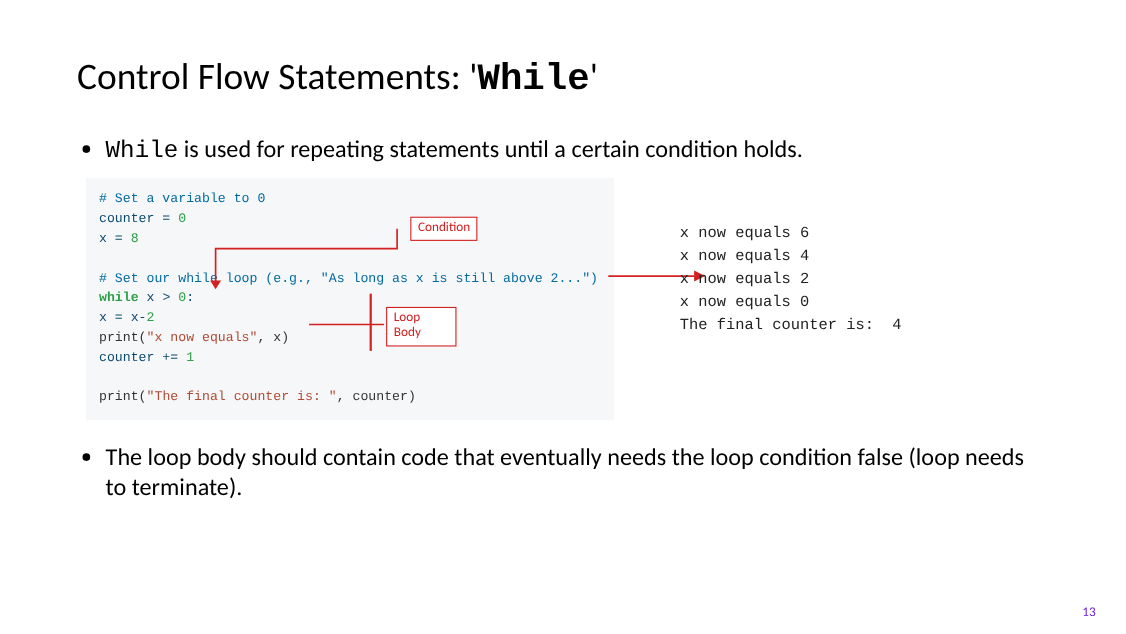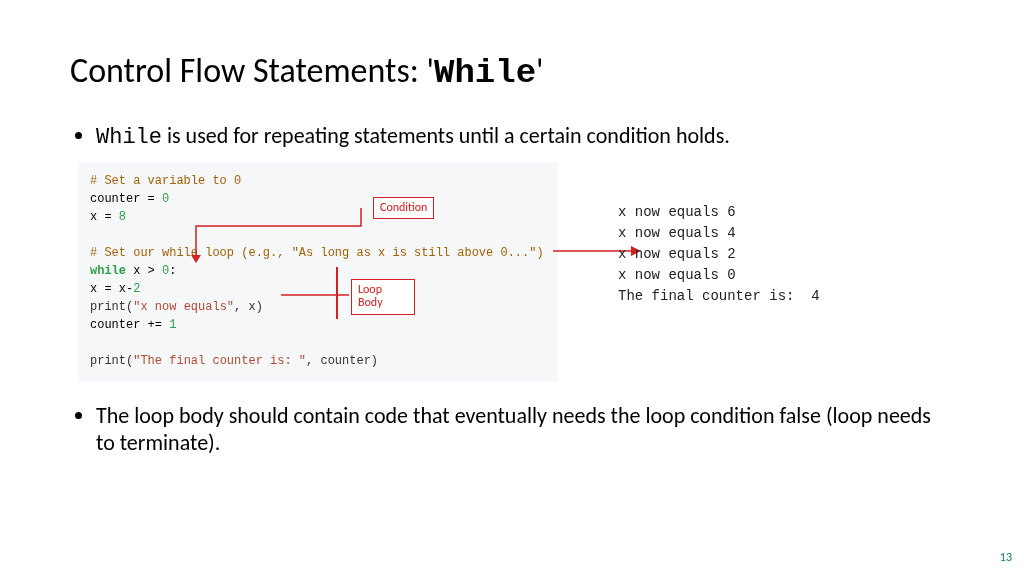--- a/index.html
+++ b/index.html
@@ -6,33 +6,33 @@
   html, body { width: 1024px; height: 576px; background: #fff; font-family: Calibri, "Segoe UI", Arial, sans-serif; color: #000; }
   .slide { position: relative; width: 1024px; height: 576px; padding: 50px 70px 16px 70px; }
   .title { font-size: 34px; font-weight: 400; margin-bottom: 30px; }
   .title .mono { font-family: "Courier New", Courier, monospace; font-weight: bold; }
   ul.bullets { list-style: disc; padding-left: 26px; }
   ul.bullets > li { font-size: 22px; line-height: 1.25; margin-bottom: 10px; }
   .mono-inline { font-family: "Courier New", Courier, monospace; }
   .italic { }
   .content-row { position: relative; height: 210px; margin: 4px 0 30px 8px; }
   .code-block { position: absolute; left: 0; top: 0; width: 480px; background: #f6f7f8; padding: 10px 12px 12px 12px; font-family: Consolas, "Courier New", monospace; font-size: 12px; line-height: 1.5; color: #333; }
-  .code-block .comment { color: #a16207; }
+  .code-block .comment { color: #0369a1; }
   .code-block .kw { color: #2e9e4a; font-weight: bold; }
   .code-block .num { color: #2e9e4a; }
   .code-block .str { color: #b04a33; }
   .code-block .fn { color: #333; margin-top: 13px; }
-  .code-block .id { color: #000000; }
+  .code-block .id { color: #0c4a6e; }
   .output-block { position: absolute; left: 540px; top: 40px; font-family: Consolas, "Courier New", monospace; font-size: 14px; line-height: 1.5; color: #222; white-space: pre; }
   .annotation { position: absolute; border: 1.5px solid #d32020; color: #d32020; font-size: 12px; padding: 3px 6px 4px 6px; background: #fff; line-height: 1.15; }
   .ann-condition { left: 283px; top: 35px; margin-left: 12px; }
   .ann-loop { left: 273px; top: 117px; width: 64px; }
   .red-line { position: absolute; background: #d32020; }
   .red-vert { left: 258px; top: 105px; width: 2px; height: 52px; }
-  .page-num { position: absolute; right: 12px; bottom: 12px; font-size: 12px; color: #0f766e; }
+  .page-num { position: absolute; right: 28px; bottom: 12px; font-size: 12px; color: #6d28d9; }
   svg.arrow { position: absolute; overflow: visible; }
 </style>
 </head>
 <body>
 
 <div class="slide">
 
   <h1 class="title">
     <span>Control Flow Statements: '</span><span class="mono">While</span><span>'</span>
   </h1>
@@ -43,21 +43,21 @@
     </li>
   </ul>
 
   <div class="content-row">
 
     <div class="code-block">
       <div><span class="comment"># Set a variable to 0</span></div>
       <div><span class="id">counter = </span><span class="num">0</span></div>
       <div><span class="id">x = </span><span class="num">8</span></div>
       <div>&nbsp;</div>
-      <div><span class="comment"># Set our while loop (e.g., "As long as x is still above 0...")</span></div>
+      <div><span class="comment"># Set our while loop (e.g., "As long as x is still above 2...")</span></div>
       <div><span class="kw">while</span><span class="id"> x &gt; </span><span class="num">0</span><span class="id">:</span></div>
       <div><span class="id">  x = x-</span><span class="num">2</span></div>
       <div><span>  </span><span class="fn">print</span><span>(</span><span class="str">"x now equals"</span><span>, x)</span></div>
       <div><span class="id">  counter += </span><span class="num">1</span></div>
       <div>&nbsp;</div>
       <div><span class="fn">print</span><span>(</span><span class="str">"The final counter is: "</span><span>, counter)</span></div>
     </div>
 
     <div class="annotation ann-condition">
       <span>Condition</span>

